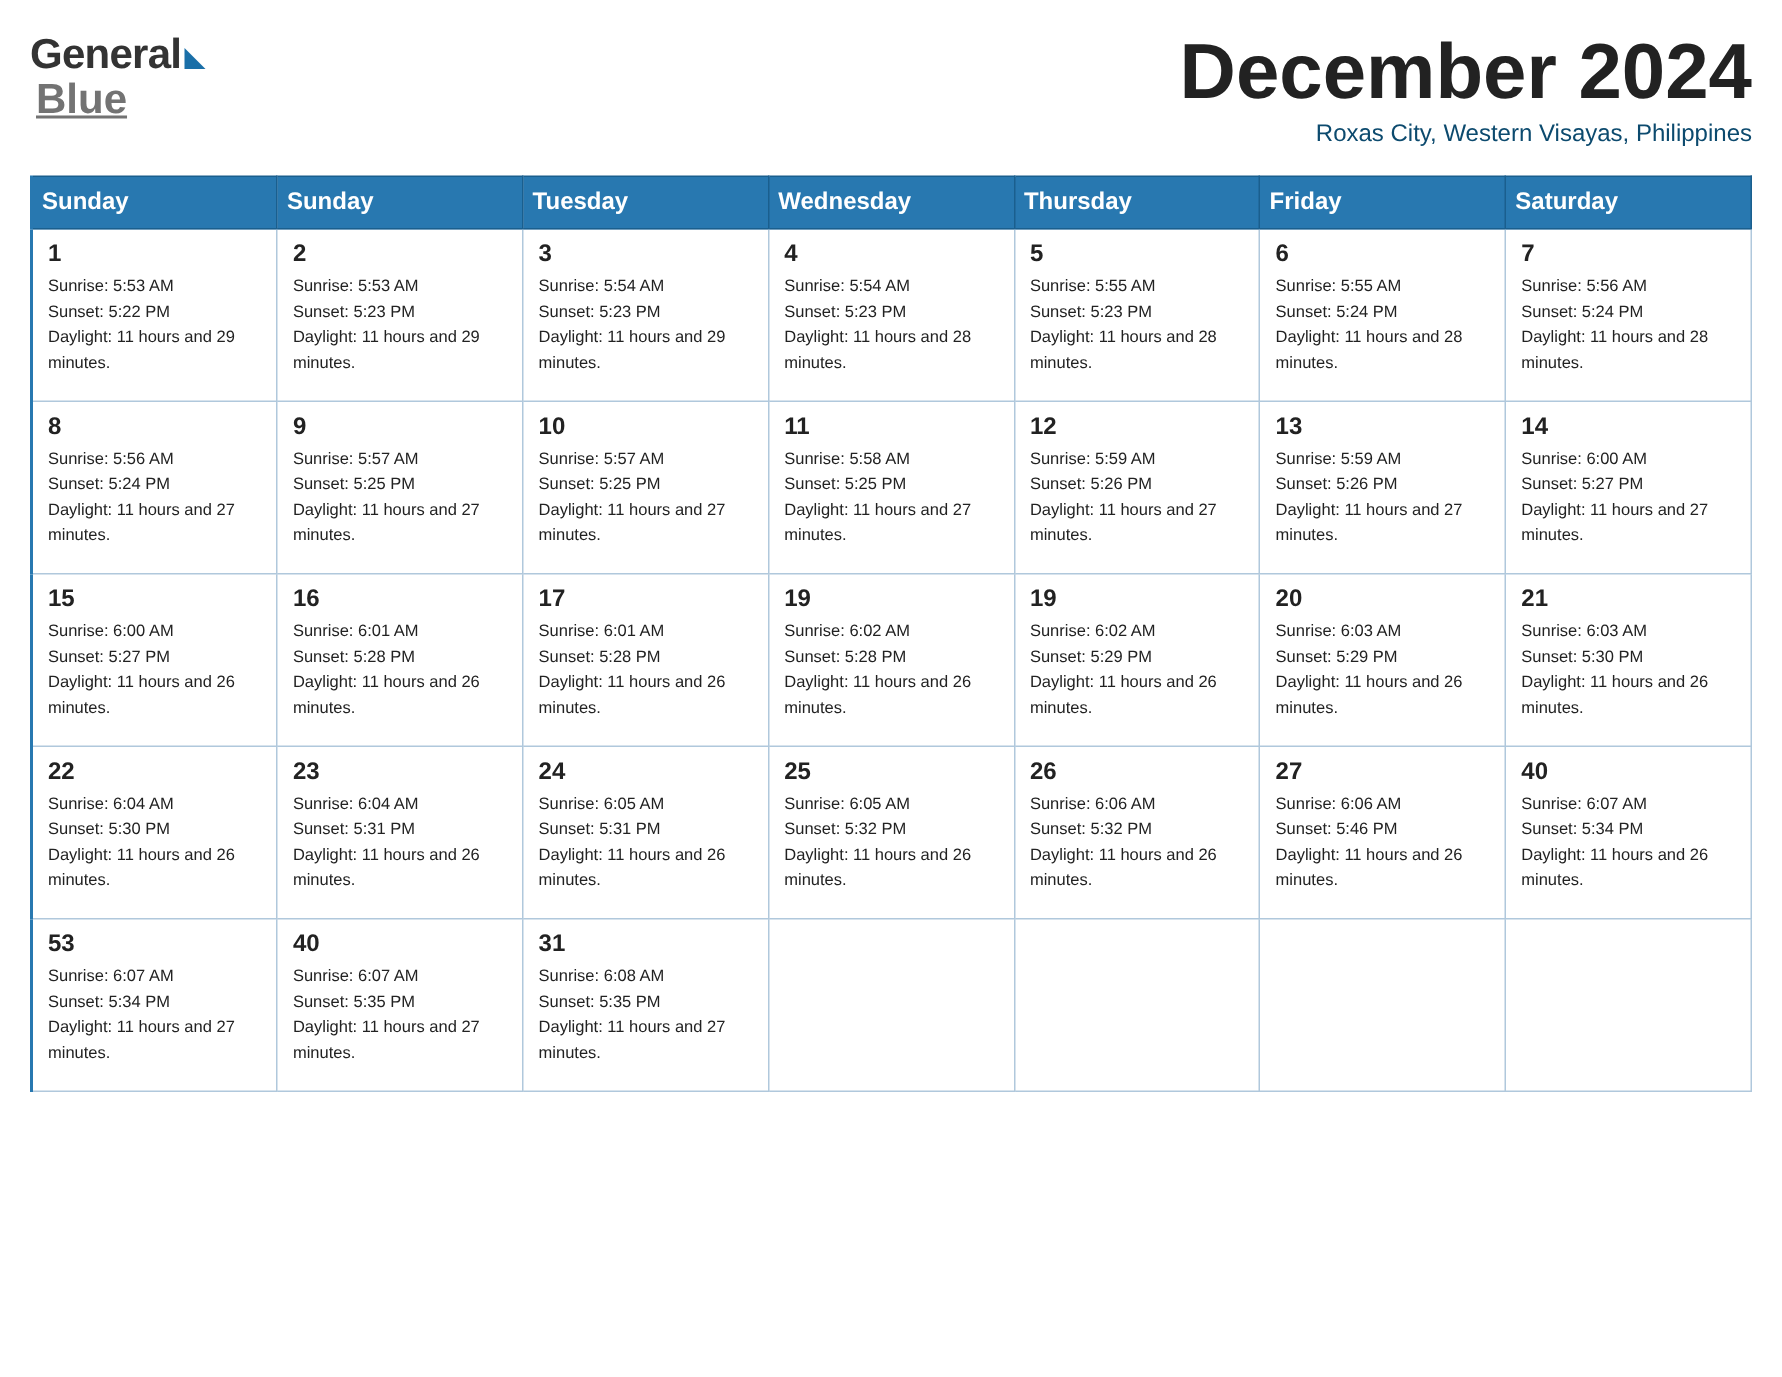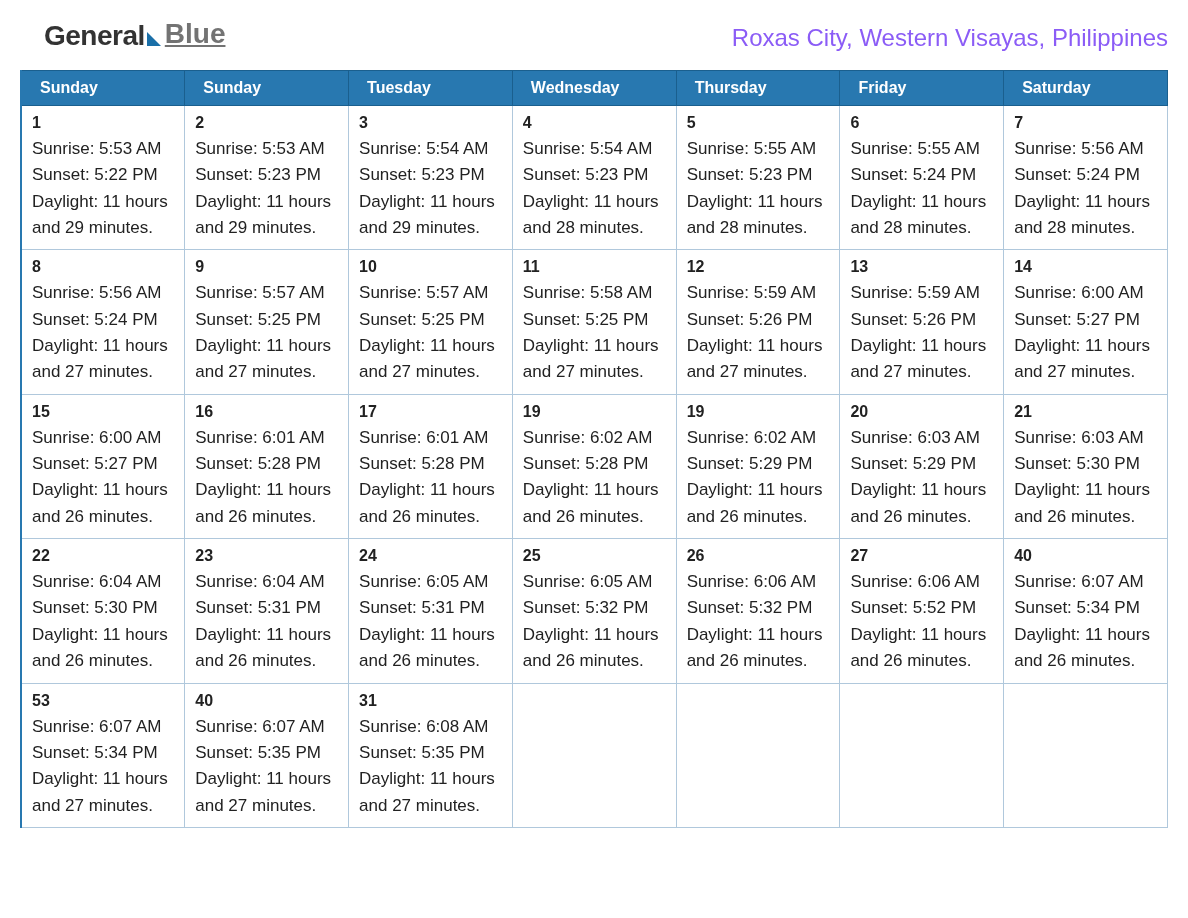--- a/index.html
+++ b/index.html
@@ -11,23 +11,22 @@
       min-height: 918px;
     }
     .header-area {
       display: flex;
       justify-content: space-between;
       align-items: flex-start;
       margin-bottom: 18px;
     }
     .logo {
       display: flex;
-      flex-direction: row;
+      flex-direction: column;
       align-items: flex-start;
-      margin-left: 24px;
     }
     .logo-top {
       display: flex;
       align-items: center;
     }
     .logo-general {
       font-size: 28px;
       font-weight: bold;
       color: #333;
       letter-spacing: -0.5px;
@@ -52,35 +51,35 @@
     .title-area {
       text-align: right;
     }
     .month-title {
       font-size: 52px;
       font-weight: bold;
       color: #222;
       line-height: 1.1;
     }
     .location {
-      font-size: 24px;
-      color: #8b5cf6;
+      font-size: 16px;
+      color: #0c4a6e;
       margin-top: 4px;
     }
     table {
       width: 100%;
       border-collapse: collapse;
       table-layout: fixed;
     }
     thead tr th {
       background-color: #2878b0;
       color: #fff;
       font-size: 16px;
       font-weight: bold;
-      padding: 8px 18px;
+      padding: 8px 6px;
       text-align: left;
       border: 1px solid #1a5f8e;
     }
     tbody tr td {
       vertical-align: top;
       padding: 8px 10px;
       border: 1px solid #b0c8dc;
       font-size: 13px;
       color: #222;
       height: 115px;
@@ -89,21 +88,21 @@
     tbody tr:nth-child(odd) td {
       background: #fff;
     }
     .day-number {
       font-size: 16px;
       font-weight: bold;
       margin-bottom: 4px;
       display: block;
     }
     .day-info {
-      font-size: 17px;
+      font-size: 11px;
       line-height: 1.55;
       color: #222;
     }
     .empty-cell {
       background: #fff;
     }
     tbody tr td:first-child {
       border-left: 2px solid #2878b0;
     }
     thead tr th:first-child {
@@ -115,20 +114,21 @@
 
 <div class="header-area">
   <div class="logo">
     <div class="logo-top">
       <span class="logo-general">General</span>
       <div class="logo-triangle"></div>
     </div>
     <span class="logo-blue">Blue</span>
   </div>
   <div class="title-area">
+    <div class="month-title">December 2024</div>
     <div class="location">Roxas City, Western Visayas, Philippines</div>
   </div>
 </div>
 
 <table>
   <thead>
     <tr>
     <th>Sunday</th>
         <th>Sunday</th>
         <th>Tuesday</th>
@@ -351,21 +351,21 @@
         <div class="day-info">
           <span>Sunrise: 6:06 AM</span><br>
           <span>Sunset: 5:32 PM</span><br>
           <span>Daylight: 11 hours and 26 minutes.</span>
         </div>
       </td>
         <td>
         <span class="day-number">27</span>
         <div class="day-info">
           <span>Sunrise: 6:06 AM</span><br>
-          <span>Sunset: 5:52 PM</span><br>
+          <span>Sunset: 5:46 PM</span><br>
           <span>Daylight: 11 hours and 26 minutes.</span>
         </div>
       </td>
         <td>
         <span class="day-number">40</span>
         <div class="day-info">
           <span>Sunrise: 6:07 AM</span><br>
           <span>Sunset: 5:34 PM</span><br>
           <span>Daylight: 11 hours and 26 minutes.</span>
         </div>

